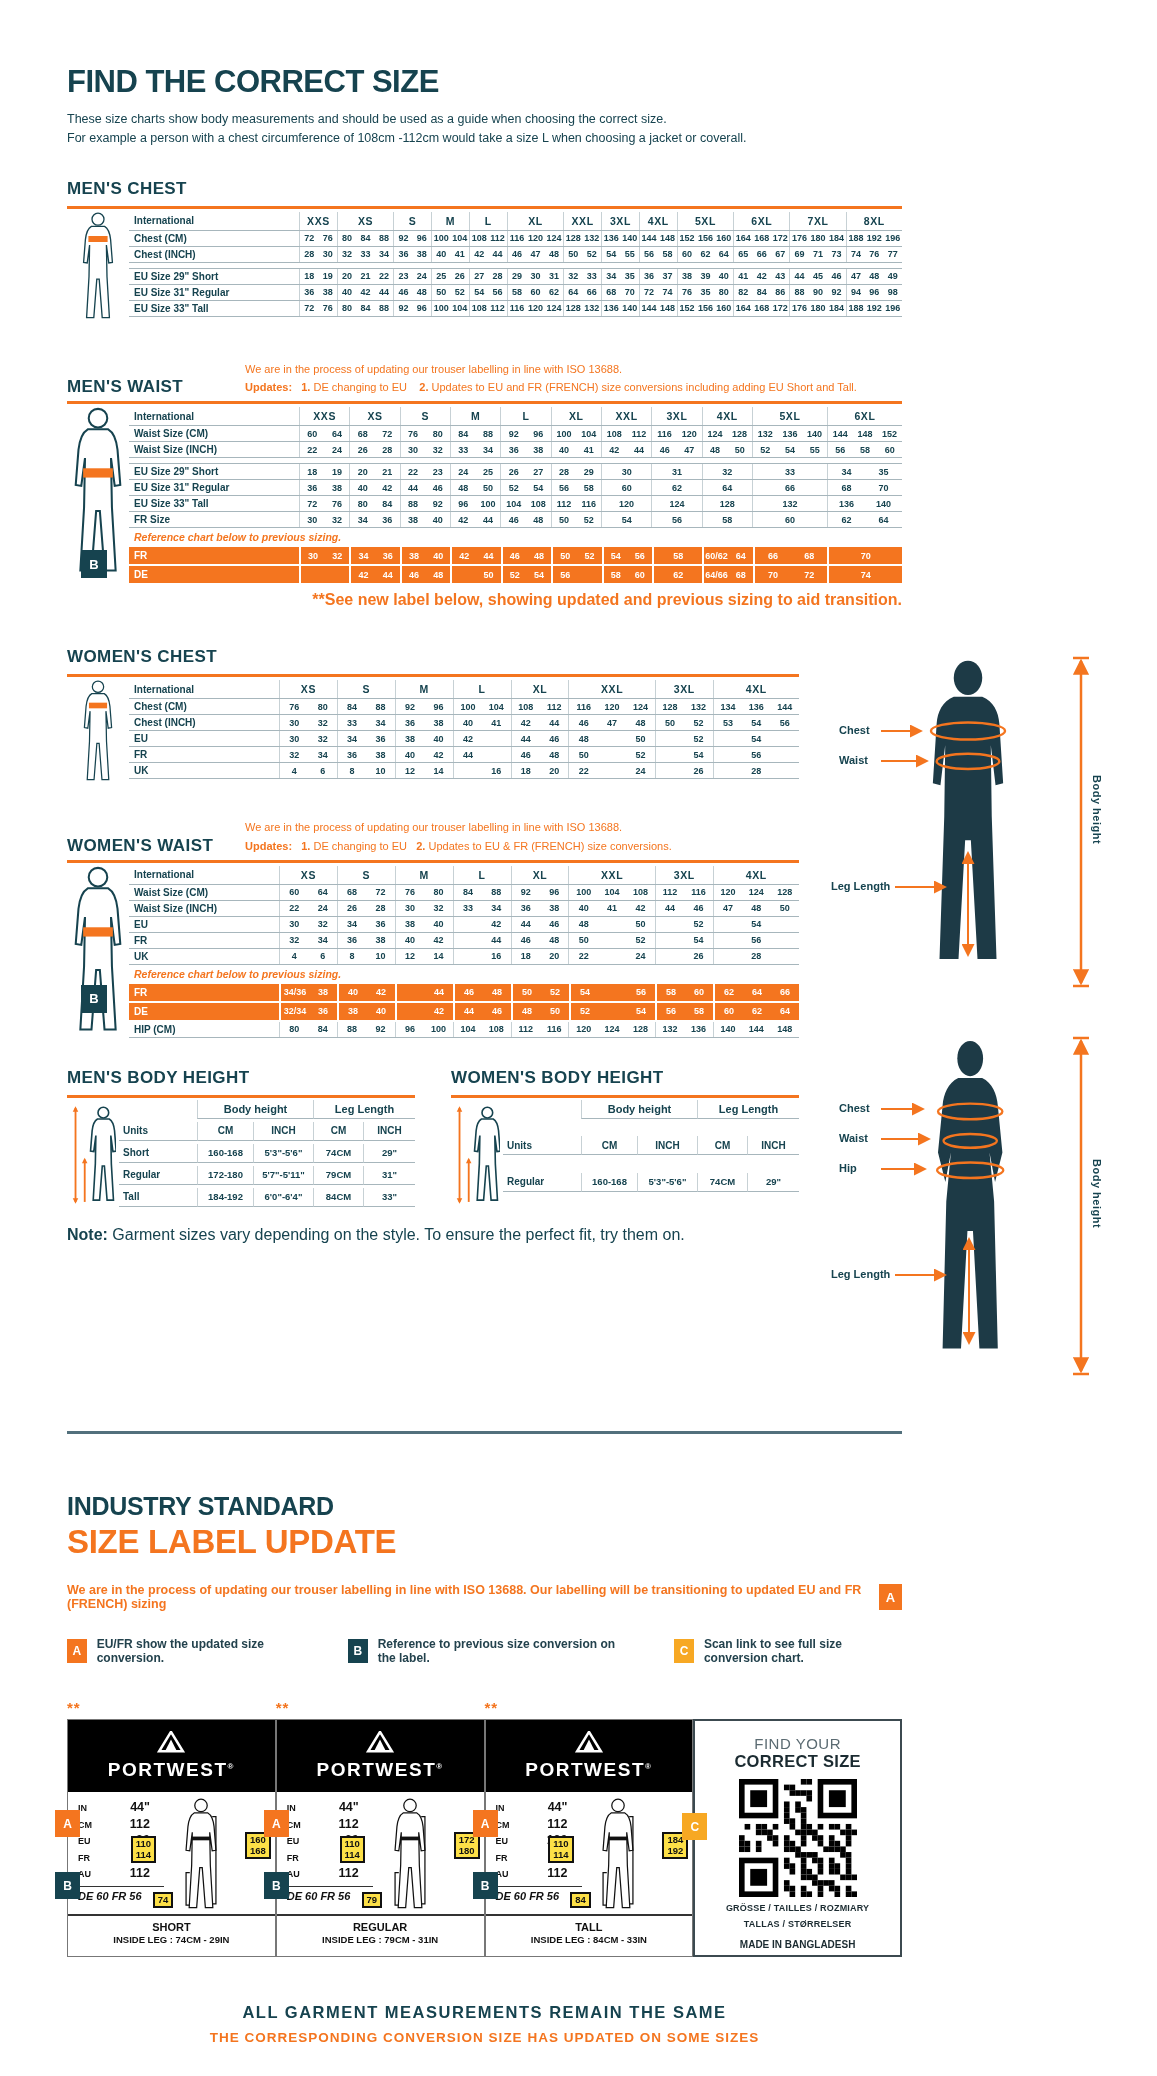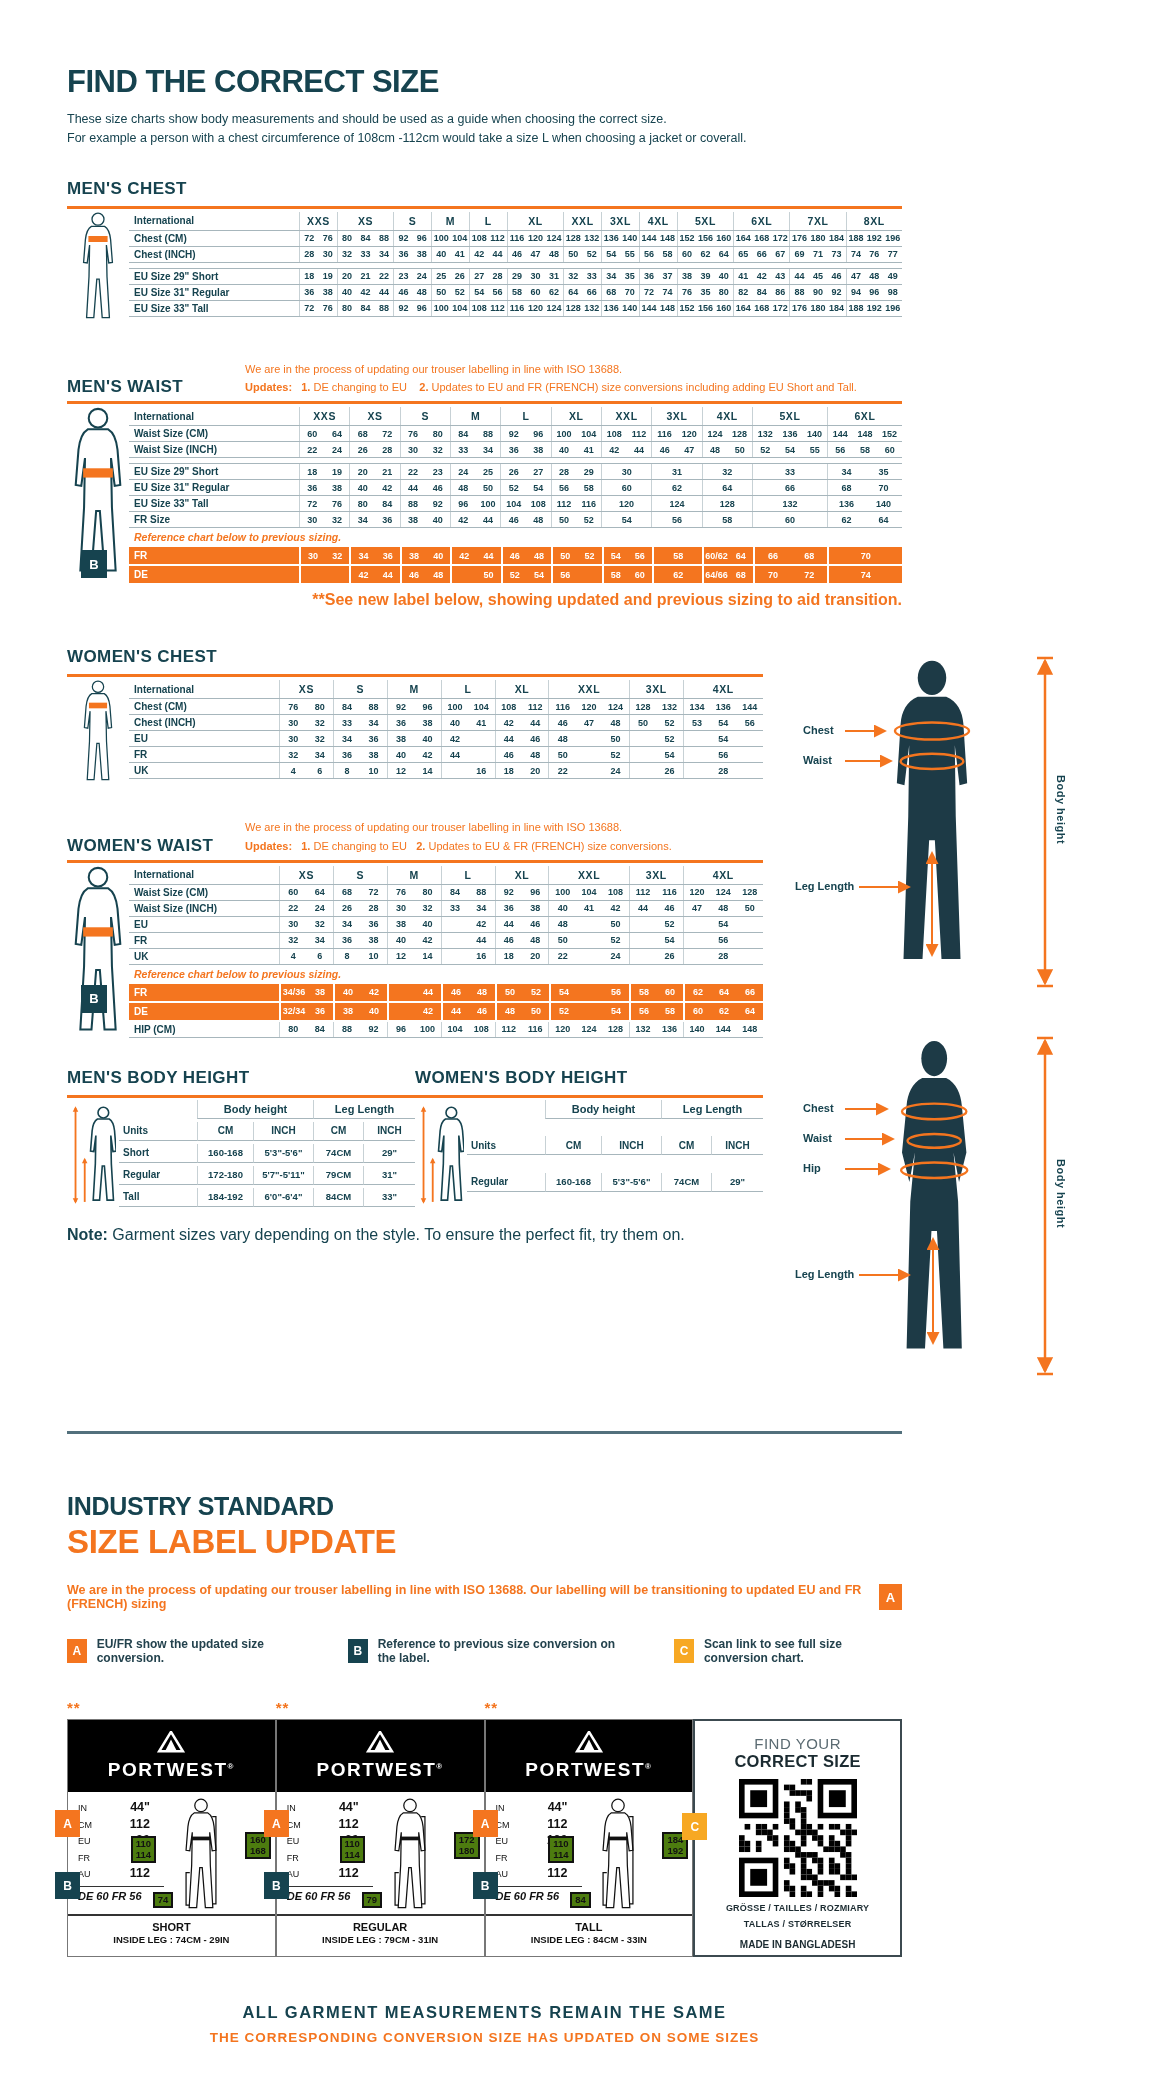--- a/index.html
+++ b/index.html
@@ -42,21 +42,21 @@
   .wnote b{font-weight:800}
   .seenote{text-align:right;color:var(--orange);font-size:16px;font-weight:600;margin:2px 0 0}
 
   
   .twocol{display:flex;margin-top:38px}
   .leftcol{flex:0 0 660px}
   .rightcol{flex:1;padding-left:30px}
   .sect{margin-bottom:30px}
 
   
-  .bhrow{display:flex;margin-top:0}
+  .bhrow{display:flex;gap:36px;margin-top:0}
   .bhblock{flex:0 0 312px}
   .bhwrap{display:flex;border-top:3px solid var(--orange);padding-top:2px}
   .bhfig{flex:0 0 52px;display:flex;justify-content:center}
   .bhgrid{flex:1;display:grid;grid-template-columns:78px 56px 60px 50px 52px;font-size:10px}
   .bhc{display:flex;align-items:center;justify-content:center;height:19px;border-bottom:1px solid var(--line);border-left:1px solid var(--vline);font-weight:700;color:var(--navy)}
   .bhc.first{border-left:none;justify-content:flex-start;padding-left:4px}
   .bhc.gh{font-size:11px;font-weight:800}
   .bhc.empty{border-bottom:none}
   .bhc.val{font-weight:700;font-size:9.5px}
 
@@ -82,25 +82,25 @@
   
   .cards{display:flex;justify-content:space-between;margin-top:34px}
   .cardwrap{position:relative;width:242px}
   .mark{color:var(--orange);font-weight:800;font-size:15px;height:20px;letter-spacing:1px}
   .card{position:relative;border:1px solid #777;background:#fff;height:238px}
   .chead{background:#000;height:72px;display:flex;flex-direction:column;align-items:center;justify-content:center;gap:2px}
   .brand{color:#ffffff;font-weight:800;font-size:19px;letter-spacing:1.5px}
   .brand sup{font-size:8px}
   .cbody{position:relative;height:122px;padding:8px 6px 0 10px}
   .mrow{display:flex;width:72px;justify-content:space-between;align-items:baseline;line-height:15.5px}
-  .ml{font-size:9px;font-weight:400;color:#111}
+  .ml{font-size:9px;font-weight:700;color:#111}
   .mv{font-size:12.5px;font-weight:800;color:#111}
   .defr{border-top:1px solid #333;margin-top:3px;padding-top:3px;width:86px;font-style:italic;font-size:11px;font-weight:800;color:#111}
   .cfig{position:absolute;right:4px;top:4px;width:140px;height:116px}
-  .cbox{position:absolute;border:2px solid #111;background:#4d7c0f;font-weight:800;font-size:9.5px;line-height:1.1;padding:1px 3px;color:#111;text-align:right}
+  .cbox{position:absolute;border:2px solid #111;background:#fde047;font-weight:800;font-size:9.5px;line-height:1.1;padding:1px 3px;color:#111;text-align:right}
   .cfoot{border-top:2px solid #333;height:42px;text-align:center;padding-top:5px}
   .ft{font-size:11px;font-weight:800;color:#111}
   .fs{font-size:9.5px;font-weight:600;color:#111;margin-top:1px}
   .cbadge{position:absolute;left:-13px;width:25px;height:27px;color:#fff;font-weight:800;font-size:12px;display:flex;align-items:center;justify-content:center;z-index:3}
   .qrcard{border:2px solid #3c4a50;height:238px;background:#fff;display:flex;flex-direction:column;align-items:center;padding-top:14px;position:relative}
   .qfind{font-size:15px;color:#5b6b72;letter-spacing:.5px}
   .qcorrect{font-size:16.5px;font-weight:800;color:#1b2b31;letter-spacing:.3px}
   .qlang{font-size:9px;font-weight:800;color:#1b2b31;margin-top:6px;letter-spacing:.2px}
   .qmade{font-size:10px;font-weight:800;color:#1b2b31;margin-top:10px}
 

